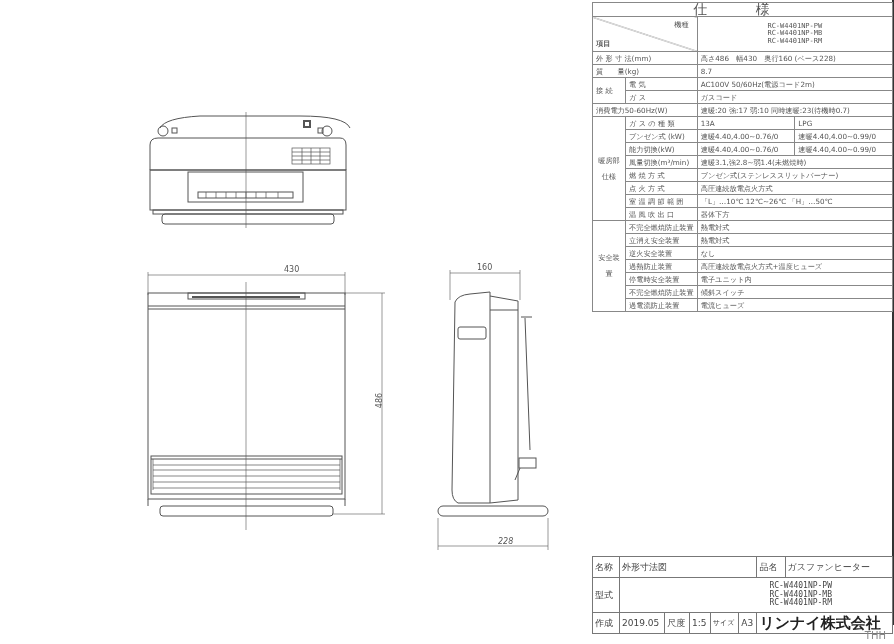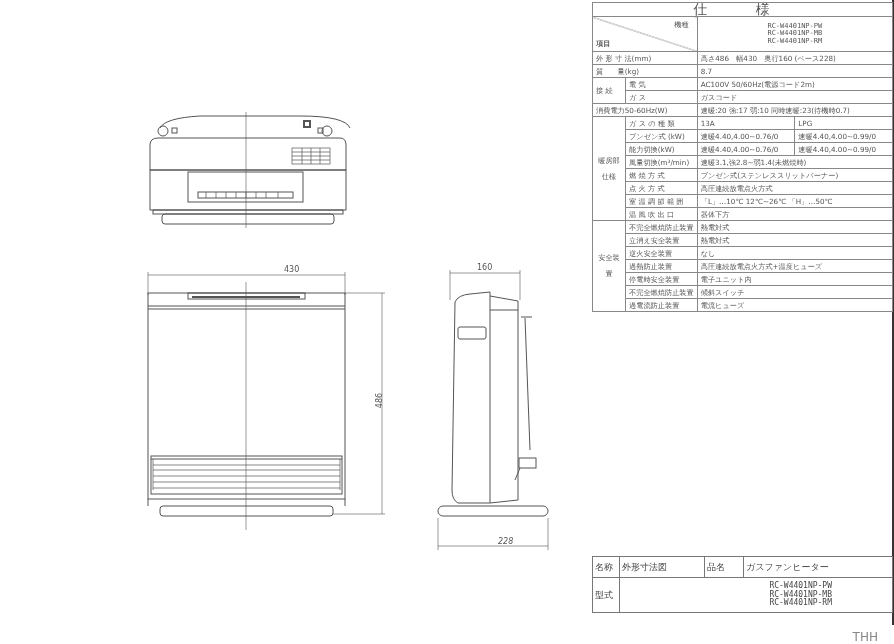--- a/index.html
+++ b/index.html
@@ -230,15 +230,24 @@
     <td>ガスファンヒーター</td>
   </tr>
   <tr>
     <td>型式</td>
     <td colspan="7" class="models">
       <div>RC-W4401NP-PW</div>
       <div>RC-W4401NP-MB</div>
       <div>RC-W4401NP-RM</div>
     </td>
   </tr>
+  <tr>
+    <td>作成</td>
+    <td>2019.05</td>
+    <td>尺度</td>
+    <td>1:5</td>
+    <td style="font-size:7px;">サイズ</td>
+    <td>A3</td>
+    <td colspan="2" class="company">リンナイ株式会社</td>
+  </tr>
 </tbody>
   </table>
-<div class="abs" style="right:16px;top:630px;font-size:12px;color:#888;">THH</div>
+<div class="abs" style="right:8px;top:630px;font-size:10px;color:#888;">THH</div>
 
 </body></html>

